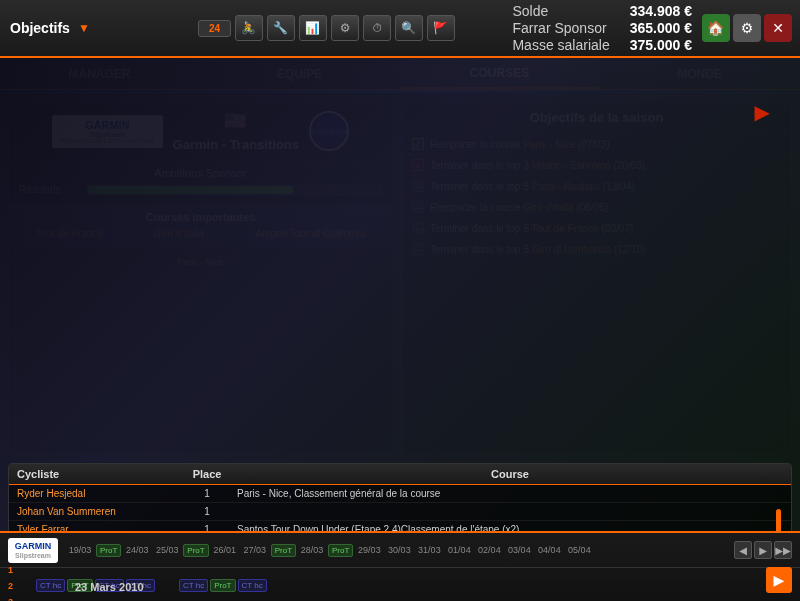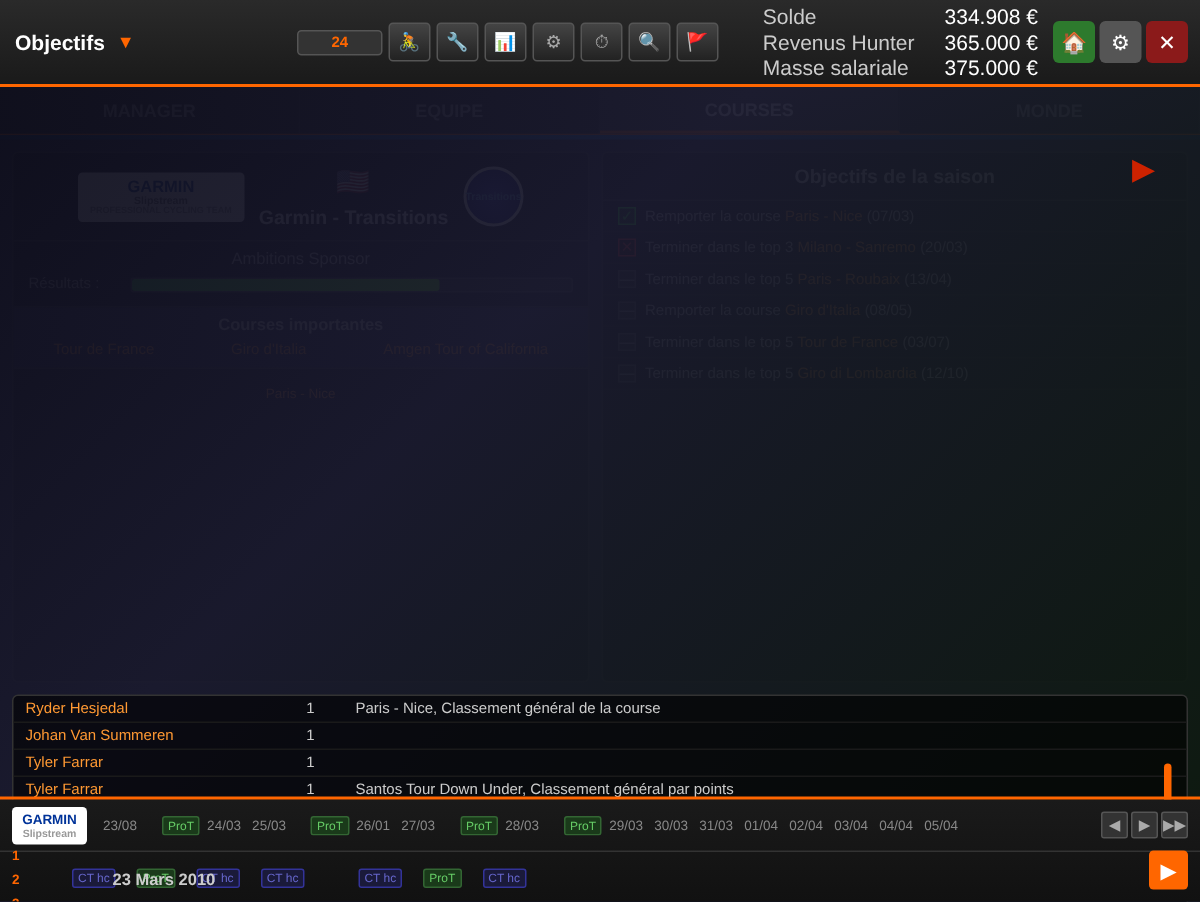--- a/index.html
+++ b/index.html
@@ -56,21 +56,21 @@
 
     .dropdown-arrow {
       color: #ff6600;
       font-size: 12px;
     }
 
     .date-icon {
       background: #333;
       border: 1px solid #555;
       border-radius: 3px;
-      padding: 2px 22px;
+      padding: 2px 10px;
       color: #ff6600;
       font-size: 10px;
       font-weight: bold;
       min-width: 28px;
     }
 
     .top-icons {
       display: flex;
       align-items: center;
       gap: 4px;
@@ -101,21 +101,21 @@
 
     .stat-row {
       display: flex;
       justify-content: space-between;
       gap: 20px;
       color: #ccc;
     }
 
     .stat-value {
       color: #fff;
-      font-weight: normal;
+      font-weight: bold;
     }
 
     .top-right-buttons {
       display: flex;
       gap: 3px;
       padding-right: 8px;
     }
 
     .top-right-btn {
       width: 28px;
@@ -437,21 +437,20 @@
     }
 
     .race-tag {
       background: #1a3a1a;
       border: 1px solid #336633;
       color: #66cc66;
       padding: 1px 3px;
       font-size: 8px;
       border-radius: 2px;
       white-space: nowrap;
-      margin-left: 12px;
     }
 
     .race-tag.ct {
       background: #1a1a3a;
       border-color: #333399;
       color: #6666cc;
     }
 
     .nav-arrows {
       display: flex;
@@ -554,21 +553,21 @@
       <div class="top-icon-btn">🔍</div>
       <div class="top-icon-btn">🚩</div>
     </div>
 
     <div class="stats-section">
       <div class="stat-row">
         <span>Solde</span>
         <span class="stat-value">334.908 €</span>
       </div>
       <div class="stat-row">
-        <span>Revenus Hunter</span>
+        <span>Farrar Sponsor</span>
         <span class="stat-value">365.000 €</span>
       </div>
       <div class="stat-row">
         <span>Masse salariale</span>
         <span class="stat-value">375.000 €</span>
       </div>
     </div>
 
     <div class="top-right-buttons">
       <button class="top-right-btn btn-green">🏠</button>
@@ -676,34 +675,40 @@
       <div class="objectif-item">
         <div class="objectif-checkbox dash">—</div>
         <span>
           Terminer dans le top 5 <span class="link-text">Giro di Lombardia</span> (12/10)
         </span>
       </div>
     </div>
   </div>
 
   <div class="bottom-section table-wrapper">
+    <div class="table-header">
+      <div class="th">Cycliste</div>
+      <div class="th">Place</div>
+      <div class="th">Course</div>
+    </div>
     <div class="table-body" id="table-body">
 
     <div class="table-row">
     <span class="td-name">Ryder Hesjedal</span>
     <span class="td-place">1</span>
     <span class="td-course">Paris - Nice, Classement général de la course</span>
   </div>
         <div class="table-row">
     <span class="td-name">Johan Van Summeren</span>
     <span class="td-place">1</span>
   </div>
         <div class="table-row">
     <span class="td-name">Tyler Farrar</span>
     <span class="td-place">1</span>
+    <span class="td-course">Santos Tour Down Under (Etape 2,4)Classement de l'étape (x2)</span>
   </div>
         <div class="table-row">
     <span class="td-name">Tyler Farrar</span>
     <span class="td-place">1</span>
     <span class="td-course">Santos Tour Down Under, Classement général par points</span>
   </div>
         <div class="table-row">
     <span class="td-name">David Zabriskie</span>
     <span class="td-place">4</span>
     <span class="td-course">Paris - Nice, Classement général de la course</span>
@@ -723,21 +728,21 @@
   </div>
 
   <div class="bottom-bar">
     <div class="bottom-bar-top">
       <div class="garmin-bottom-logo">
         <span style="color:#003399;font-weight:bold;font-size:9px;">GARMIN</span>
         <br><span style="color:#999;font-size:7px;">Slipstream</span>
       </div>
       <div class="timeline" id="timeline-row1">
 
-      <span class="date-label">23/08</span>
+      <span class="date-label">19/03</span>
           <span class="race-tag">ProT</span>
           <span class="date-label">24/03</span>
           <span class="date-label">25/03</span>
           <span class="race-tag">ProT</span>
           <span class="date-label">26/01</span>
           <span class="date-label">27/03</span>
           <span class="race-tag">ProT</span>
           <span class="date-label">28/03</span>
           <span class="race-tag">ProT</span>
           <span class="date-label">29/03</span>

